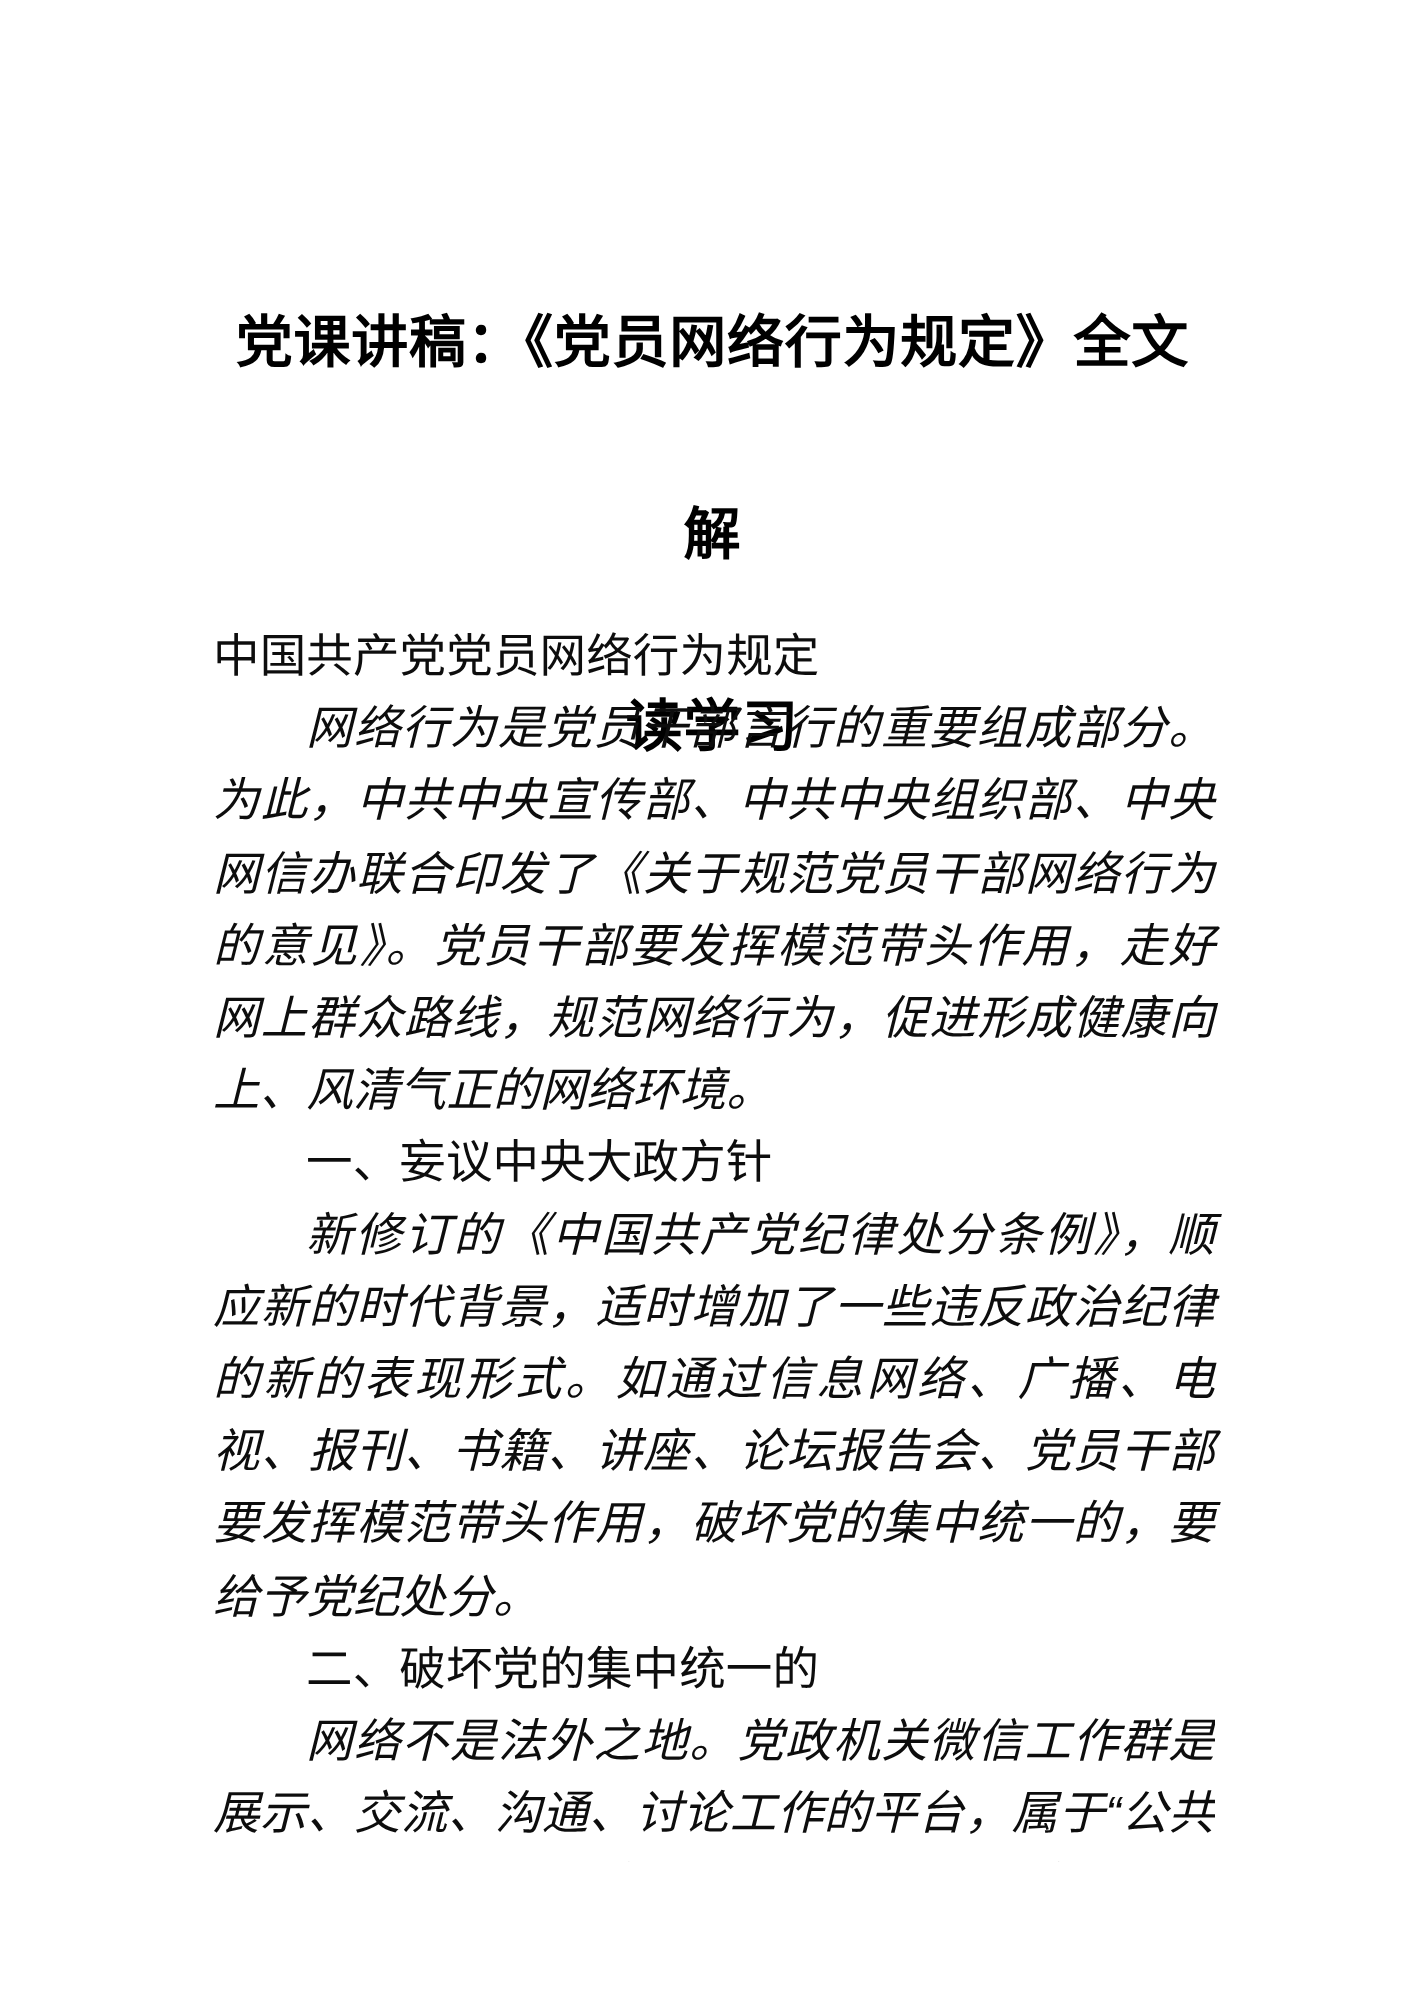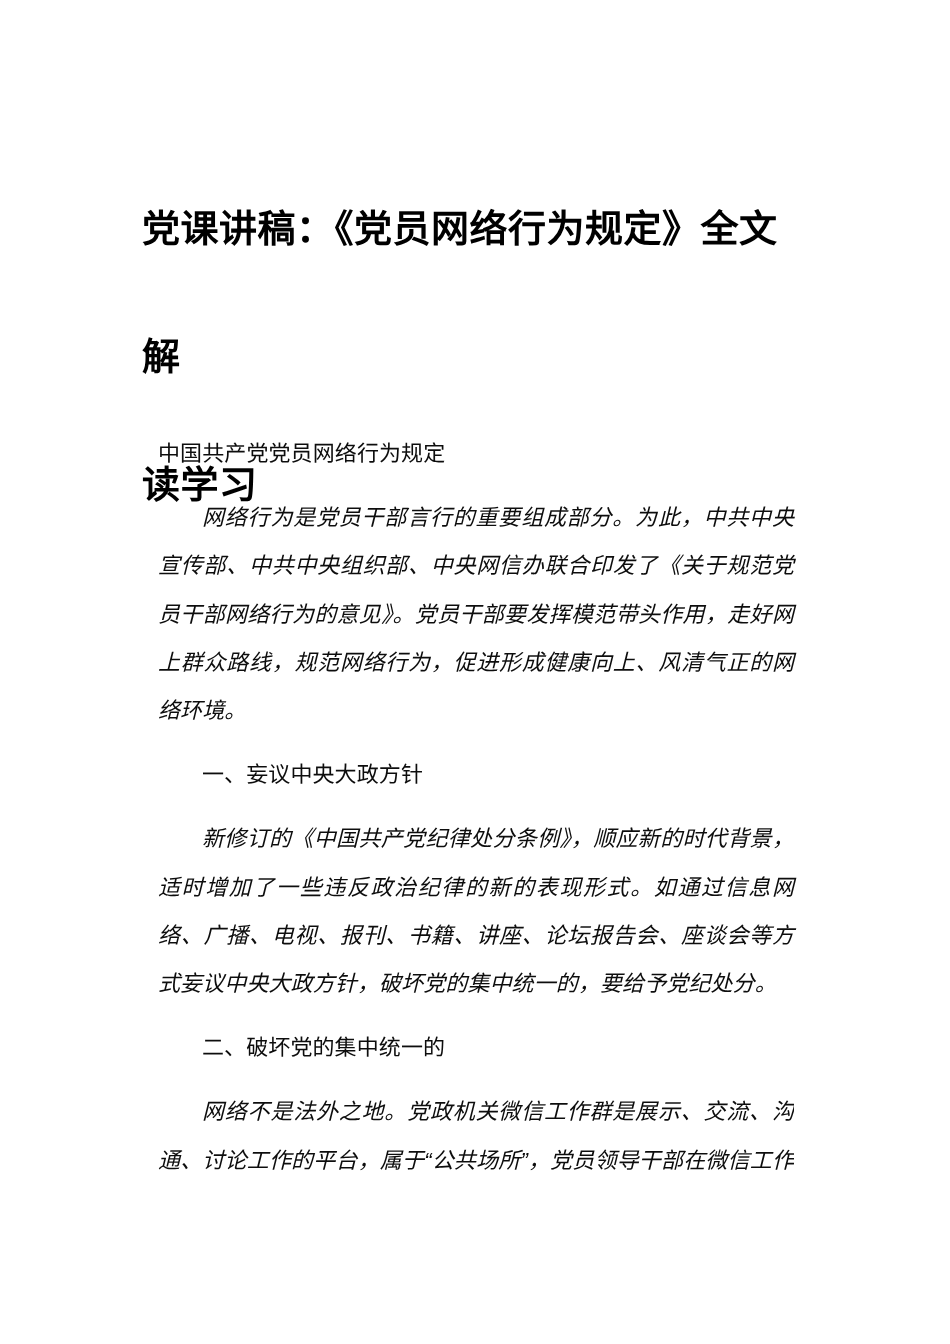--- a/index.html
+++ b/index.html
@@ -19,43 +19,43 @@
     color: #0a0a0a;
     -webkit-font-smoothing: antialiased;
   }
 
   
   .doc-title {
     position: absolute;
     left: 142px;
     top: 140px;
     width: 666px;
-    text-align: left;
+    text-align: center;
     font-size: 38px;
     font-weight: 700;
     line-height: 128px;
     letter-spacing: 0.5px;
     color: #000000;
   }
 
   
   .doc-body {
     position: absolute;
     left: 142px;
     top: 414px;
     width: 668px;
   }
 
   .para {
-    font-size: 22px;
+    font-size: 31px;
     line-height: 48.2px;
     text-align: justify;
     text-justify: inter-ideograph;
     letter-spacing: 0.1px;
-    margin: 16px;
+    margin: 0;
     color: #0d0d0d;
     word-break: break-all;
   }
 
   .para.indent {
     text-indent: 2em;
     font-style: italic;
   }
 
   .para.flush {
@@ -85,21 +85,21 @@
 
   <div class="doc-body">
 
     <p class="para flush">中国共产党党员网络行为规定</p>
 
     <p class="para indent">网络行为是党员干部言行的重要组成部分。为此，中共中央宣传部、中共中央组织部、中央网信办联合印发了《关于规范党员干部网络行为的意见》。党员干部要发挥模范带头作用，走好网上群众路线，规范网络行为，促进形成健康向上、风清气正的网络环境。</p>
 
 
     <p class="para heading-line">一、妄议中央大政方针</p>
 
-    <p class="para indent">新修订的《中国共产党纪律处分条例》，顺应新的时代背景，适时增加了一些违反政治纪律的新的表现形式。如通过信息网络、广播、电视、报刊、书籍、讲座、论坛报告会、座谈会等方式妄议中央大政方针，破坏党的集中统一的，要给予党纪处分。</p>
+    <p class="para indent">新修订的《中国共产党纪律处分条例》，顺应新的时代背景，适时增加了一些违反政治纪律的新的表现形式。如通过信息网络、广播、电视、报刊、书籍、讲座、论坛报告会、党员干部要发挥模范带头作用，破坏党的集中统一的，要给予党纪处分。</p>
 
     <p class="para heading-line">二、破坏党的集中统一的</p>
 
     <p class="para indent clipped">网络不是法外之地。党政机关微信工作群是展示、交流、沟通、讨论工作的平台，属于“公共场所”，党员领导干部在微信工作群中转发淫秽图片或视频，严重违反了党的纪律。</p>
 
   </div>
 
 </div>
 
 </body></html>

